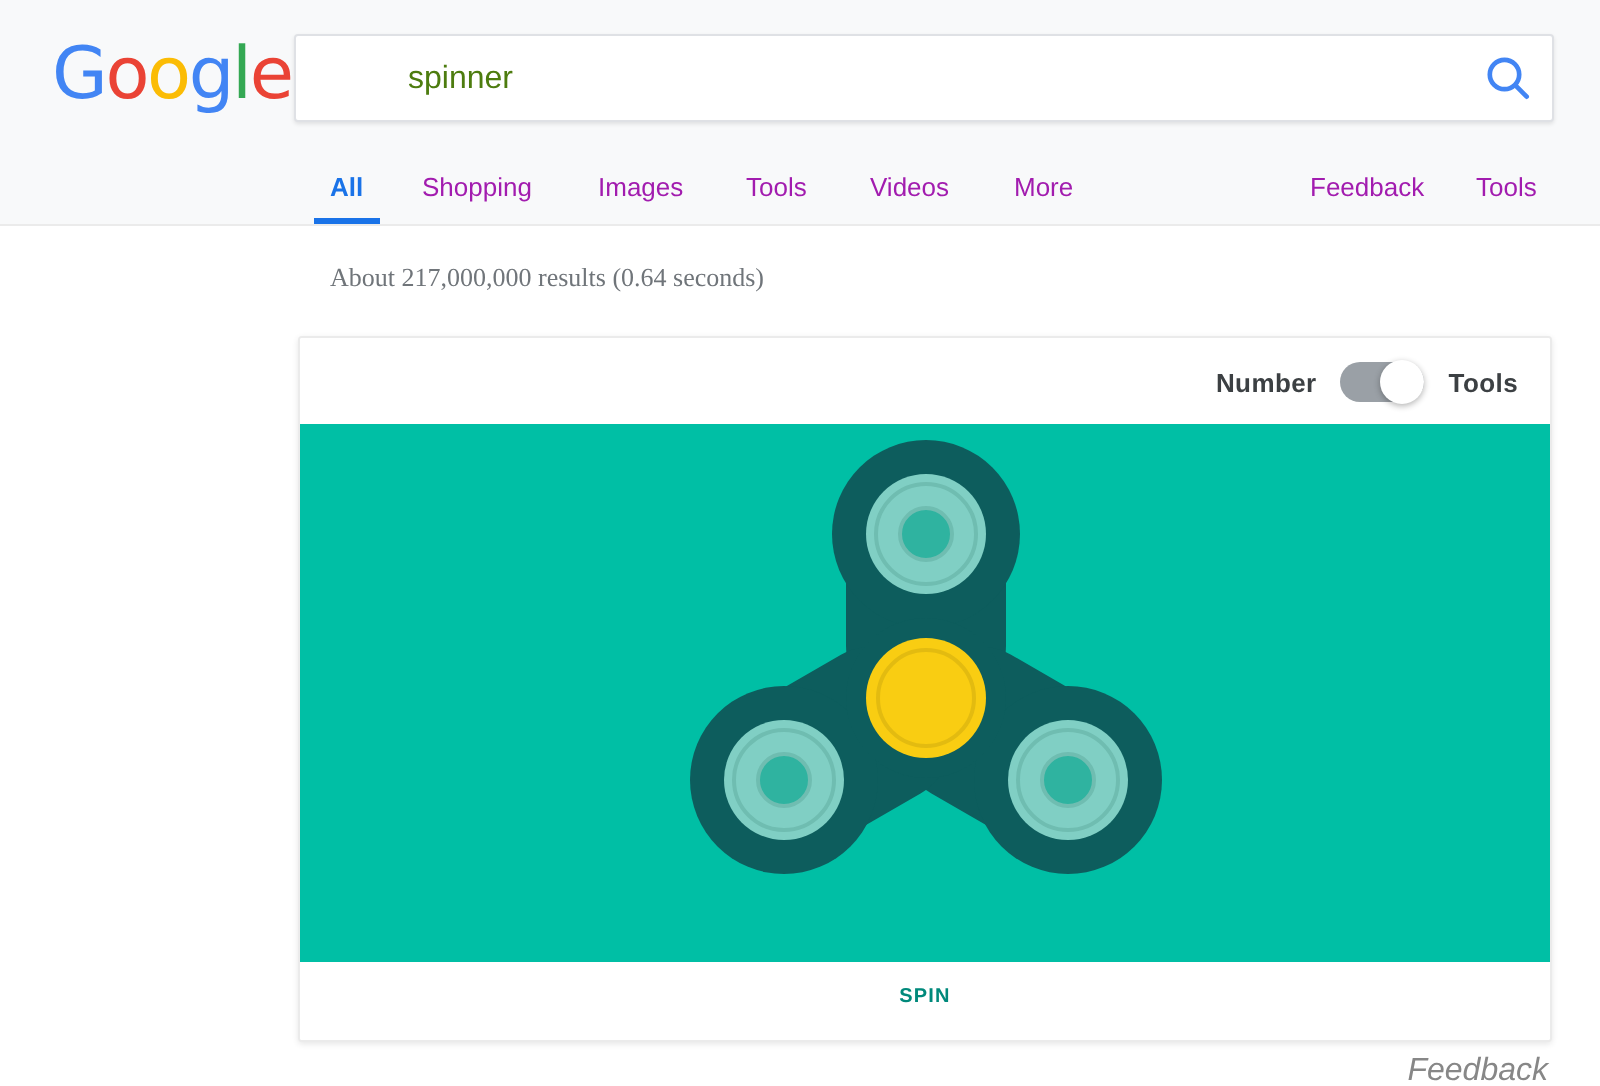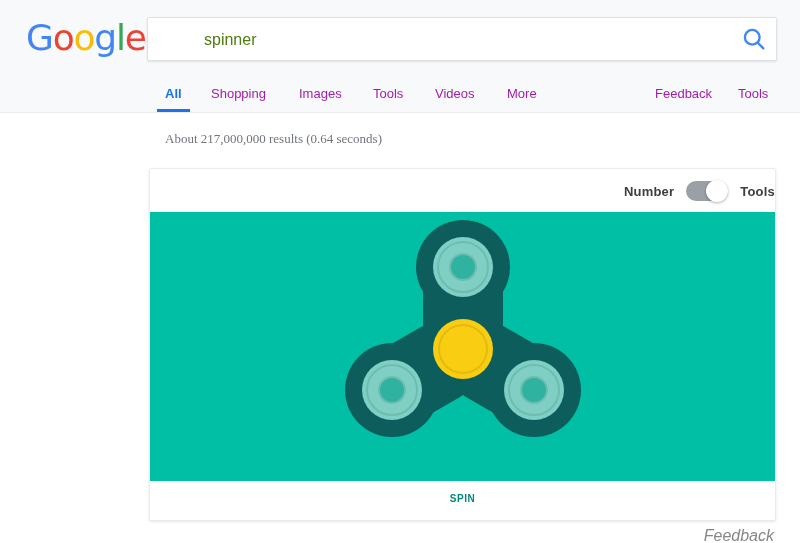--- a/index.html
+++ b/index.html
@@ -130,21 +130,21 @@
     background: #ffffff;
     border: 1px solid #ebebeb;
     border-radius: 2px;
     box-shadow: 0 1px 3px rgba(0,0,0,0.10);
     box-sizing: border-box;
     overflow: hidden;
   }
 
   .card-top {
     position: absolute;
-    left: 16px; top: 0;
+    left: 0; top: 0;
     width: 100%;
     height: 43px;
     background: #fff;
     text-align: center;
   }
   .toggle-row {
     position: absolute;
     right: 16px;
     top: 11px;
     display: flex;

